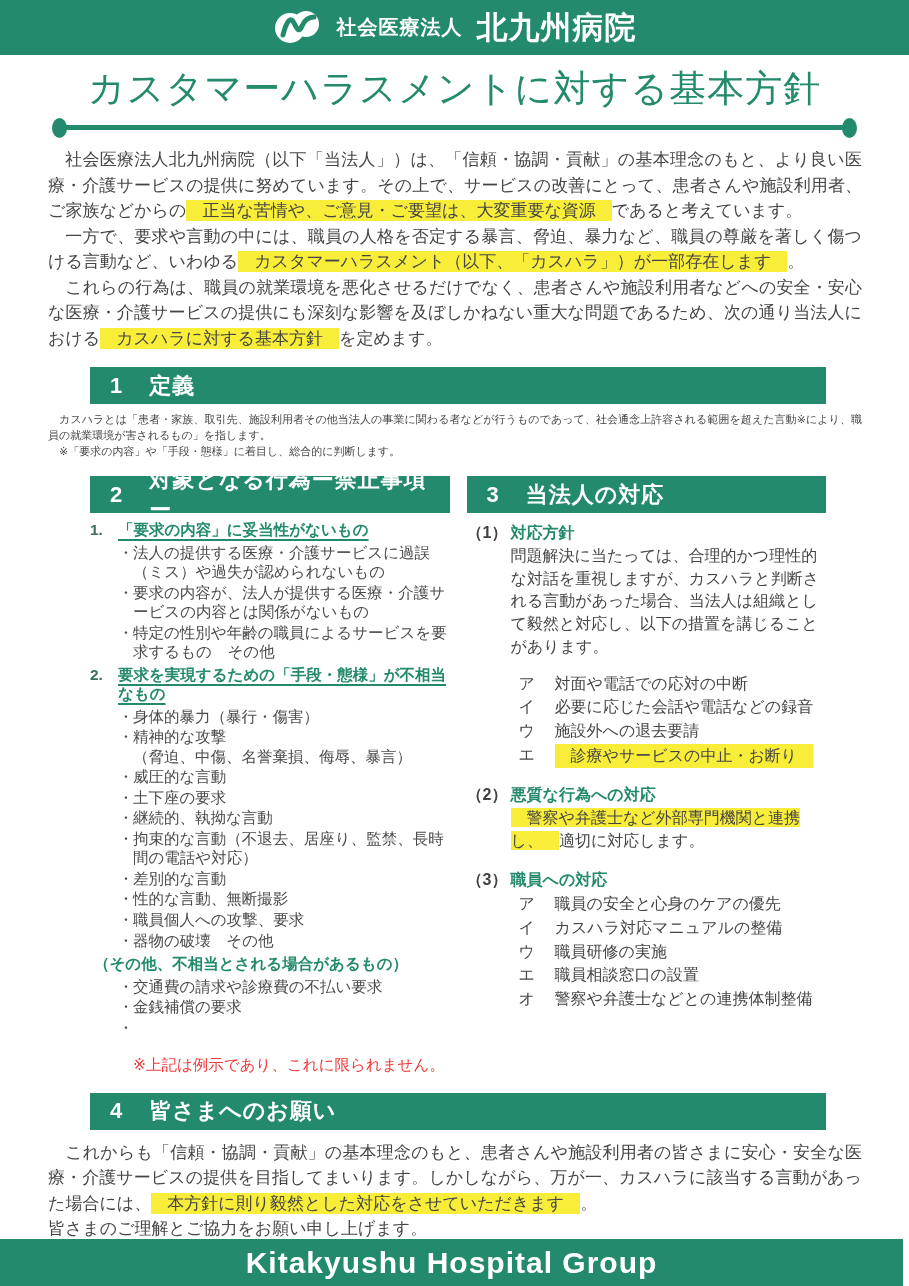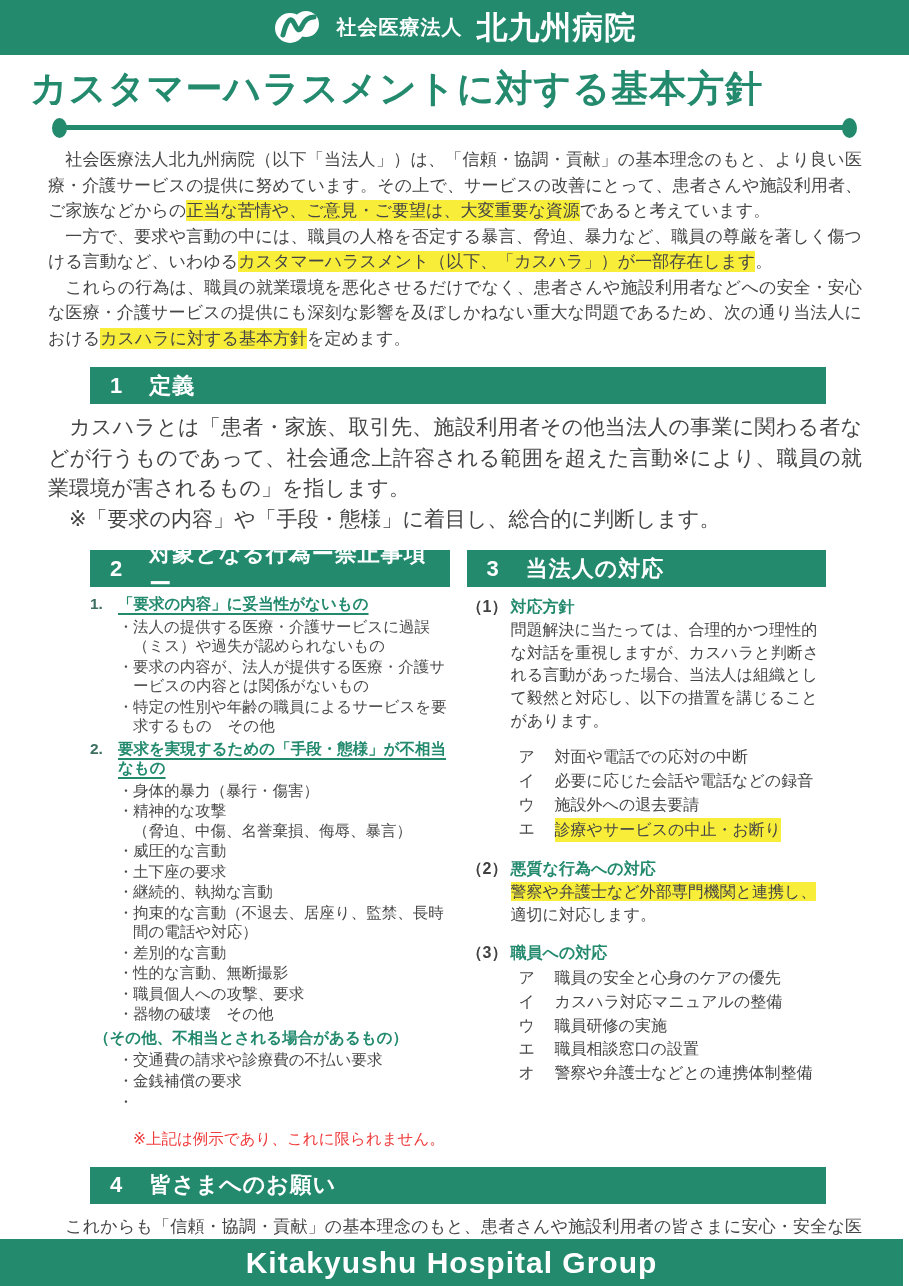--- a/index.html
+++ b/index.html
@@ -19,47 +19,47 @@
   .topbar{
     height:55px;background:var(--green);
     display:flex;align-items:center;justify-content:center;gap:14px;
   }
   .topbar .orgtype{color:#fff;font-size:20px;font-weight:600;letter-spacing:1px}
   .topbar .orgname{color:#fff;font-size:31px;font-weight:800;letter-spacing:1px}
   .logo{display:block}
 
   
   .doc-title{
-    margin:12px 30px 0;text-align:left;
-    color:var(--green);font-size:37px;font-weight:700;letter-spacing:1px;
+    margin:12px 30px 0;text-align:center;
+    color:var(--green);font-size:37px;font-weight:400;letter-spacing:1px;
     line-height:1.2;
   }
   .divider{position:relative;margin:6px 52px 0;height:20px}
   .divider .line{position:absolute;top:8px;left:8px;right:8px;height:5px;background:var(--green)}
   .divider .dot{position:absolute;top:1px;width:15px;height:20px;border-radius:50%;background:var(--green)}
   .divider .dot.l{left:0}
   .divider .dot.r{right:0}
 
   
   .intro{margin:10px 47px 0 48px;font-size:17px;line-height:1.5;text-align:justify}
   .intro p{margin:0}
-  mark.hl{background:var(--highlight);color:inherit;padding:1px 0}
+  mark.hl{background:var(--highlight);color:inherit;padding:1px 16px}
 
   
   .band{margin:0 83px 0 90px}
   .secbar{
     background:var(--green);color:#fff;height:37px;
     display:flex;align-items:center;padding-left:20px;
     font-size:22px;font-weight:800;letter-spacing:1px;
   }
   .secbar .n{margin-right:26px}
 
   
   .s1-band{margin-top:16px}
-  .s1-body{margin:8px 47px 12px 48px;font-size:21px;line-height:1.45;text-align:justify}
+  .s1-body{margin:8px 47px 12px 48px;font-size:11px;line-height:1.45;text-align:justify}
   .s1-body p{margin:0}
 
   
   .cols{margin:16px 83px 0 90px;display:flex;gap:17px}
   .col{flex:1;min-width:0}
 
   .col-left{margin-top:7px;font-size:15.5px;line-height:1.26;color:#4a4a4a}
   .numitem{display:flex;margin-top:3px}
   .numitem .no{flex:none;width:28px;color:#3c6f60;font-weight:700}
   .numitem .hd{

